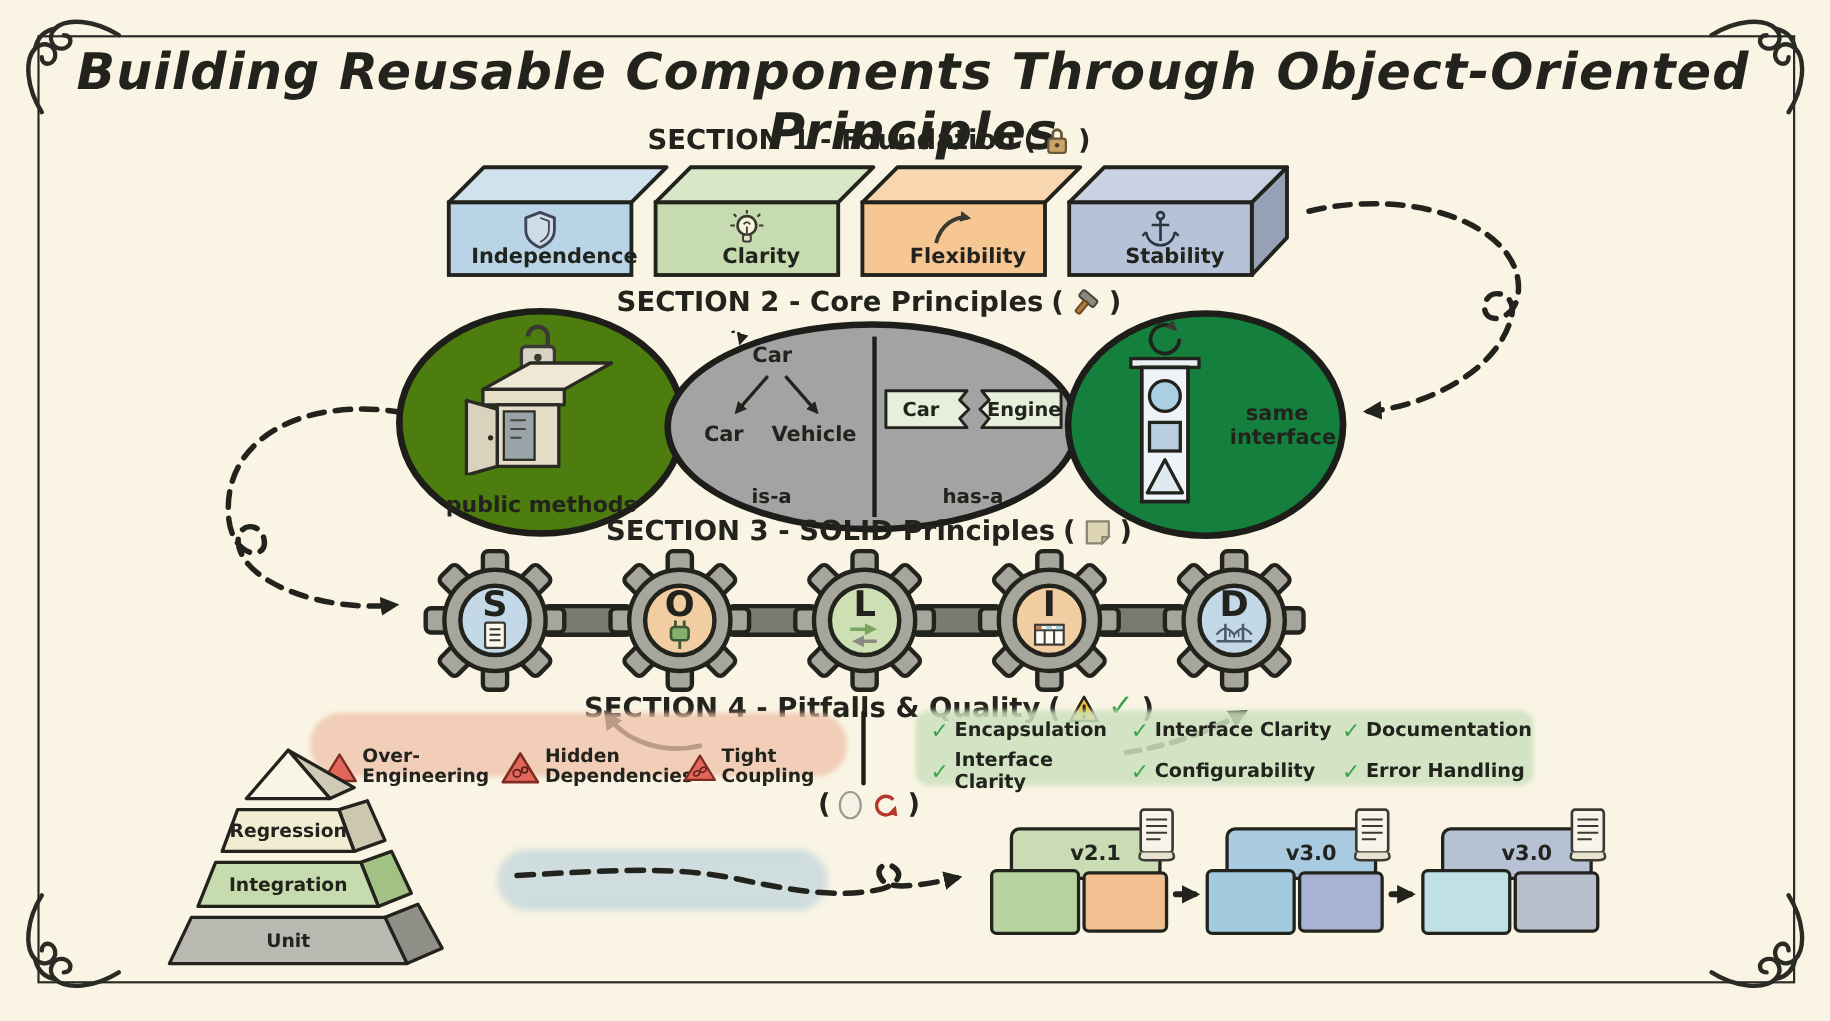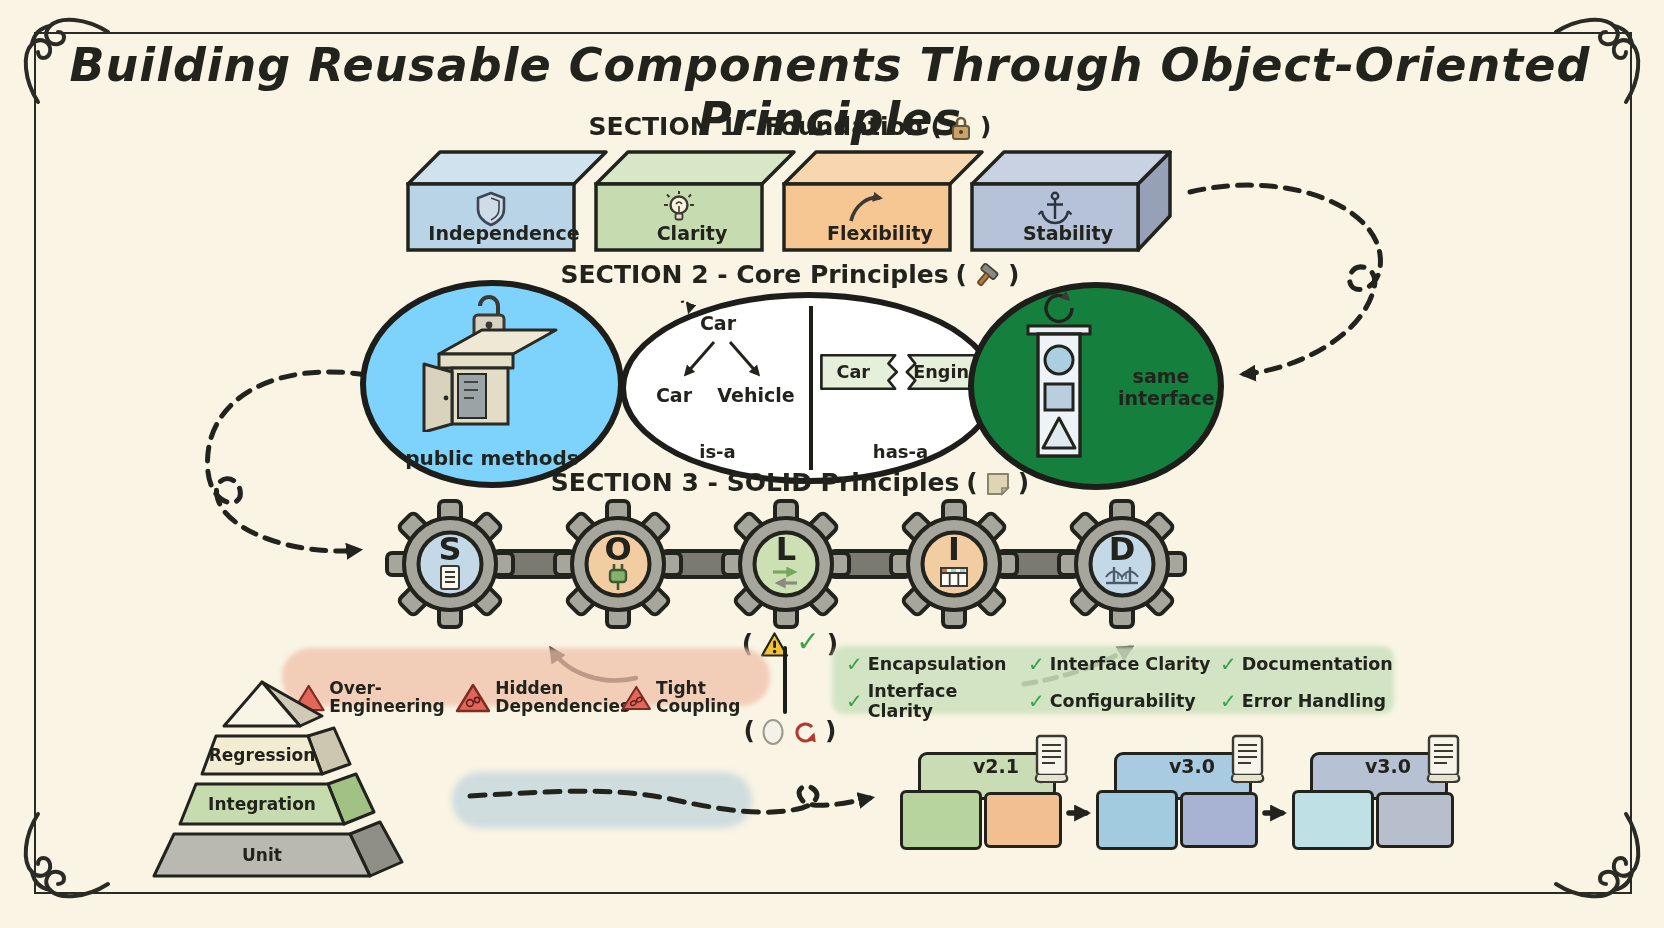--- a/index.html
+++ b/index.html
@@ -41,21 +41,21 @@
   .qualities{position:absolute;left:846px;top:652px;display:grid;
              grid-template-columns:182px 192px 172px;row-gap:5px;
              font-weight:bold;font-size:17.5px;}
   .q{display:flex;align-items:center;gap:5px;}
   .q .chk{color:#3aa24b;font-size:20px;font-weight:bold;}
   
   .blue-strip{position:absolute;left:452px;top:772px;width:300px;height:56px;
               background:rgba(165,197,219,.5);border-radius:28px;filter:blur(3px);}
   .vgroup{position:absolute;top:746px;width:162px;height:102px;}
   .vtab{position:absolute;left:18px;top:6px;width:132px;height:42px;
-        border:3.5px solid #23231e;border-radius:9px;display:flex;align-items:flex-start;
+        border:3.5px solid #23231e;border-radius:9px;display:flex;align-items:center;
         justify-content:center;font-weight:bold;font-size:19px;}
   .vtab span{margin-left:18px;}
   .vblock{position:absolute;border:3.5px solid #23231e;border-radius:6px;}
   .vb1{left:0;top:44px;width:76px;height:54px;}
   .vb2{left:84px;top:46px;width:72px;height:50px;}
   .vscroll{position:absolute;right:-10px;top:-14px;}
   svg{display:block;}
   svg text{font-family:"DejaVu Sans",sans-serif;}
 </style>
 </head>
@@ -194,38 +194,38 @@
 </div>
 
 <svg style="position:absolute;left:1182px;top:172px" width="240" height="225" viewBox="0 0 240 225">
   <path d="M8,20 C110,-4 206,38 198,96 C194,122 164,124 168,104 C172,88 198,94 192,116 C180,166 112,198 62,202" fill="none" stroke="#23231e" stroke-width="5" stroke-linecap="round" stroke-dasharray="14 10" marker-end="url(#mb)"></path>
 </svg>
 
 <svg style="position:absolute;left:170px;top:352px" width="235" height="225" viewBox="0 0 235 225">
   <path d="M220,28 C120,2 30,40 38,120 C42,156 74,158 70,138 C66,120 40,124 48,148 C60,182 130,204 188,198" fill="none" stroke="#23231e" stroke-width="5" stroke-linecap="round" stroke-dasharray="14 10" marker-end="url(#mb)"></path>
 </svg>
 
-<div class="oval" style="left:360px;top:280px;width:252px;height:196px;background:#7dd3fc">
+<div class="oval" style="left:360px;top:280px;width:252px;height:196px;background:#4d7c0f">
   <svg style="position:absolute;left:48px;top:6px" width="150" height="140" viewBox="0 0 150 140">
     <path d="M66,14 a9,9 0 0 1 18,0 v9" fill="none" stroke="#3a3a33" stroke-width="4"></path>
     <rect x="60" y="23" width="30" height="24" rx="4" fill="#d7d2c4" stroke="#3a3a33" stroke-width="3"></rect>
     <circle cx="75" cy="33" r="3.4" fill="#3a3a33"></circle>
         <rect x="73.6" y="34" width="2.8" height="7" fill="#3a3a33"></rect>
     <polygon points="25,62 68,38 142,38 99,62" fill="#efe8d4" stroke="#2a2a24" stroke-width="3" stroke-linejoin="round"></polygon>
     <polygon points="25,62 99,62 99,76 25,76" fill="#e6dfc8" stroke="#2a2a24" stroke-width="3" stroke-linejoin="round"></polygon>
     <rect x="38" y="76" width="56" height="56" fill="#e3dcc6" stroke="#2a2a24" stroke-width="3"></rect>
     <rect x="44" y="82" width="28" height="44" fill="#9aa4a8" stroke="#2a2a24" stroke-width="2"></rect>
     <path d="M50,90 h14 M50,98 h14 M50,106 h10" stroke="#44443c" stroke-width="1.8"></path>
     <polygon points="10,72 38,80 38,132 10,140" fill="#d9d2bc" stroke="#2a2a24" stroke-width="3" stroke-linejoin="round"></polygon>
     <circle cx="32" cy="106" r="2.4" fill="#2a2a24"></circle>
   </svg>
   <div class="oval-label">public methods</div>
 </div>
 
-<div class="oval" style="left:620px;top:292px;width:366px;height:180px;background:#ffffff">
+<div class="oval" style="left:604px;top:292px;width:366px;height:180px;background:#a3a3a3">
   <div style="position:absolute;left:50%;top:8px;bottom:8px;width:3.5px;background:#1d1d19"></div>
   <div class="half" style="left:0">
     <svg style="position:absolute;left:52px;top:2px" width="22" height="18" viewBox="0 0 22 18">
       <path d="M3,2 C9,0 13,4 11,11" fill="none" stroke="#23231e" stroke-width="2" stroke-dasharray="3 3" marker-end="url(#ms)"></path>
     </svg>
     <div class="tree-word" style="left:66px;top:14px;width:52px">Car</div>
     <svg style="position:absolute;left:20px;top:42px" width="150" height="42" viewBox="0 0 150 42">
       <path d="M68,2 L40,34" fill="none" stroke="#23231e" stroke-width="3" marker-end="url(#ms)"></path>
       <path d="M84,2 L112,34" fill="none" stroke="#23231e" stroke-width="3" marker-end="url(#ms)"></path>
     </svg>
@@ -392,20 +392,21 @@
 
 <svg style="position:absolute;left:528px;top:592px" width="115" height="95" viewBox="0 0 115 95">
   <path d="M108,86 C75,94 40,82 24,58" fill="none" stroke="#23231e" stroke-width="4.5" stroke-linecap="round" marker-end="url(#mb)"></path>
 </svg>
 
 <svg style="position:absolute;left:1018px;top:632px" width="140" height="60" viewBox="0 0 140 60">
   <path d="M6,52 C45,46 80,34 112,16" fill="none" stroke="#23231e" stroke-width="5" stroke-linecap="round" stroke-dasharray="12 9" marker-end="url(#mb)"></path>
 </svg>
 
 <div class="sec-header" style="top:625px">
+  <span>SECTION 4 - Pitfalls &amp; Quality</span>
   <span>(</span>
   <svg width="29" height="27" viewBox="0 0 29 27">
     <polygon points="14.5,2.5 27,24.5 2,24.5" fill="#f2c335" stroke="#23231e" stroke-width="2.2" stroke-linejoin="round"></polygon>
     <rect x="13.2" y="9.5" width="2.8" height="7.5" rx="1.2" fill="#23231e"></rect>
     <circle cx="14.6" cy="20.6" r="1.8" fill="#23231e"></circle>
   </svg>
   <span class="chk-big">✓</span>
   <span>)</span>
 </div>
 

